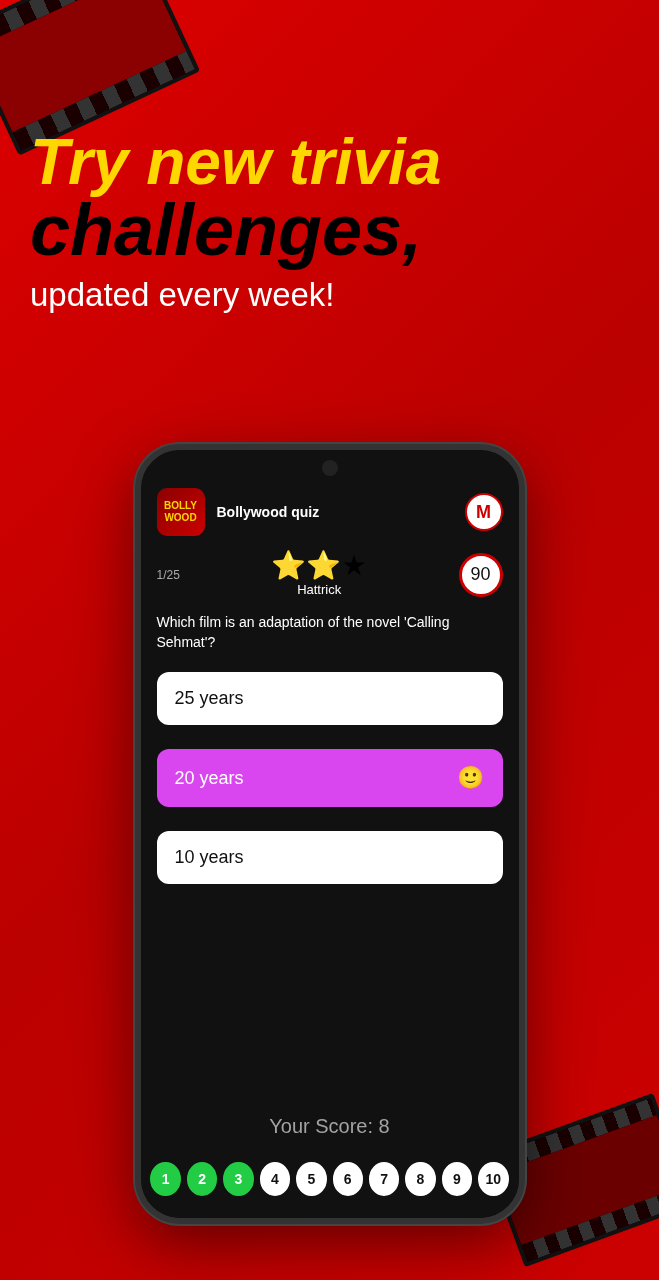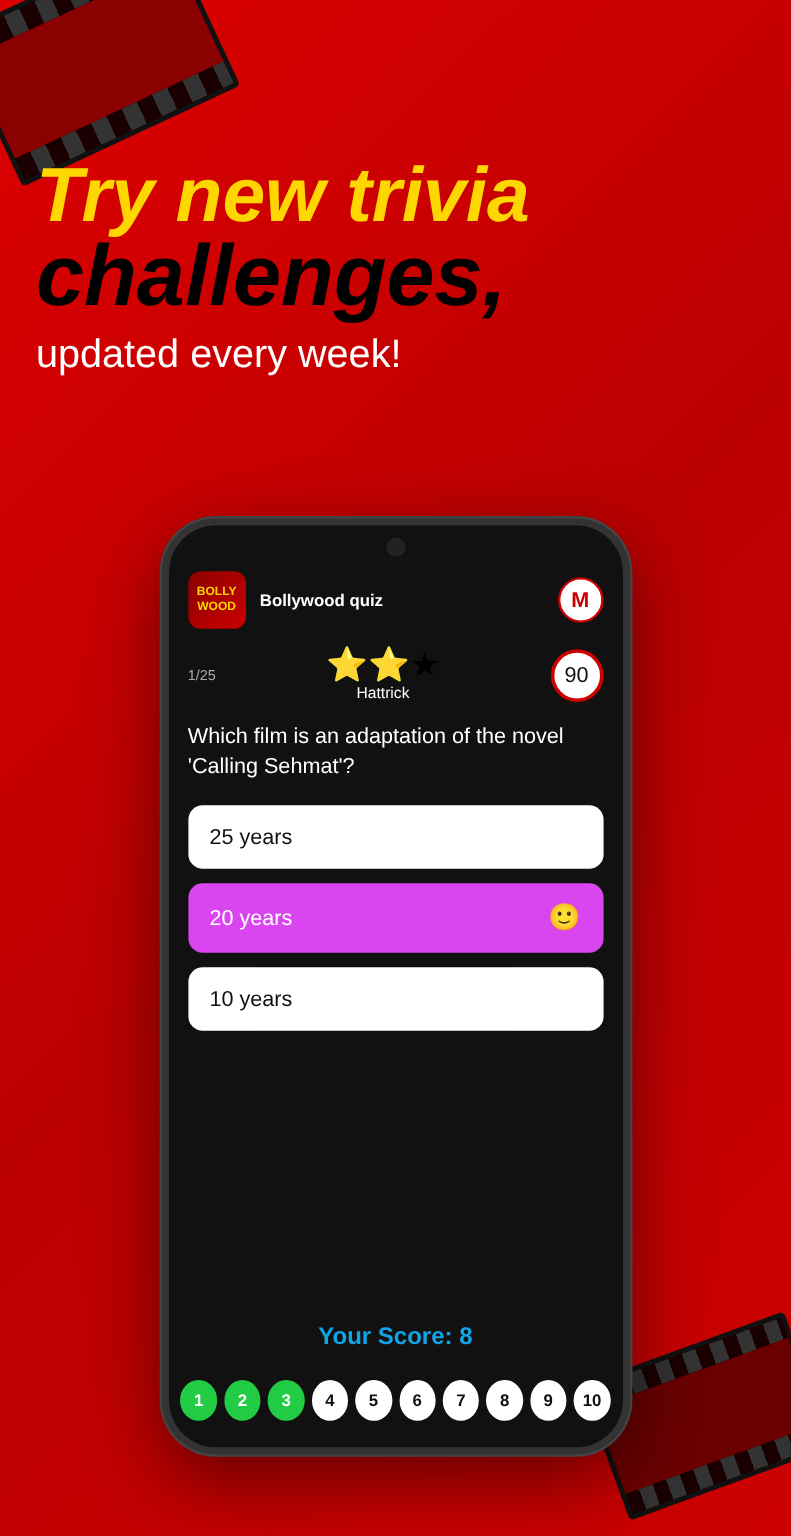--- a/index.html
+++ b/index.html
@@ -108,21 +108,21 @@
     .hero-subtitle {
       font-size: 33px;
       color: #ffffff;
       margin-top: 10px;
       font-weight: 400;
     }
 
     
     .phone-wrapper {
       position: absolute;
-      top: 432px;
+      top: 444px;
       left: 50%;
       transform: translateX(-50%);
       width: 390px;
       height: 780px;
     }
     .phone {
       width: 100%;
       height: 100%;
       background: #111;
       border-radius: 45px;
@@ -235,31 +235,31 @@
       align-items: center;
       justify-content: center;
       font-size: 18px;
       font-weight: normal;
       color: #111;
     }
 
     
     .question-text {
       color: #fff;
-      font-size: 18px;
+      font-size: 14px;
       line-height: 1.4;
       margin: 16px 0 20px;
     }
 
     
     .answer-option {
       width: 100%;
       padding: 16px 18px;
       border-radius: 12px;
-      margin-bottom: 12px;
+      margin-bottom: 24px;
       font-size: 18px;
       font-weight: 500;
       display: flex;
       align-items: center;
       justify-content: space-between;
     }
     .answer-default {
       background: #fff;
       color: #111;
     }
@@ -274,23 +274,23 @@
 
     
     .score-section {
       position: absolute;
       bottom: 80px;
       left: 0;
       right: 0;
       text-align: center;
     }
     .score-label {
-      color: #0ea5e9;
+      color: #a3a3a3;
       font-size: 20px;
-      font-weight: bold;
+      font-weight: normal;
     }
 
     
     .progress-dots {
       position: absolute;
       bottom: 22px;
       left: 10px;
       right: 10px;
       display: flex;
       justify-content: center;

